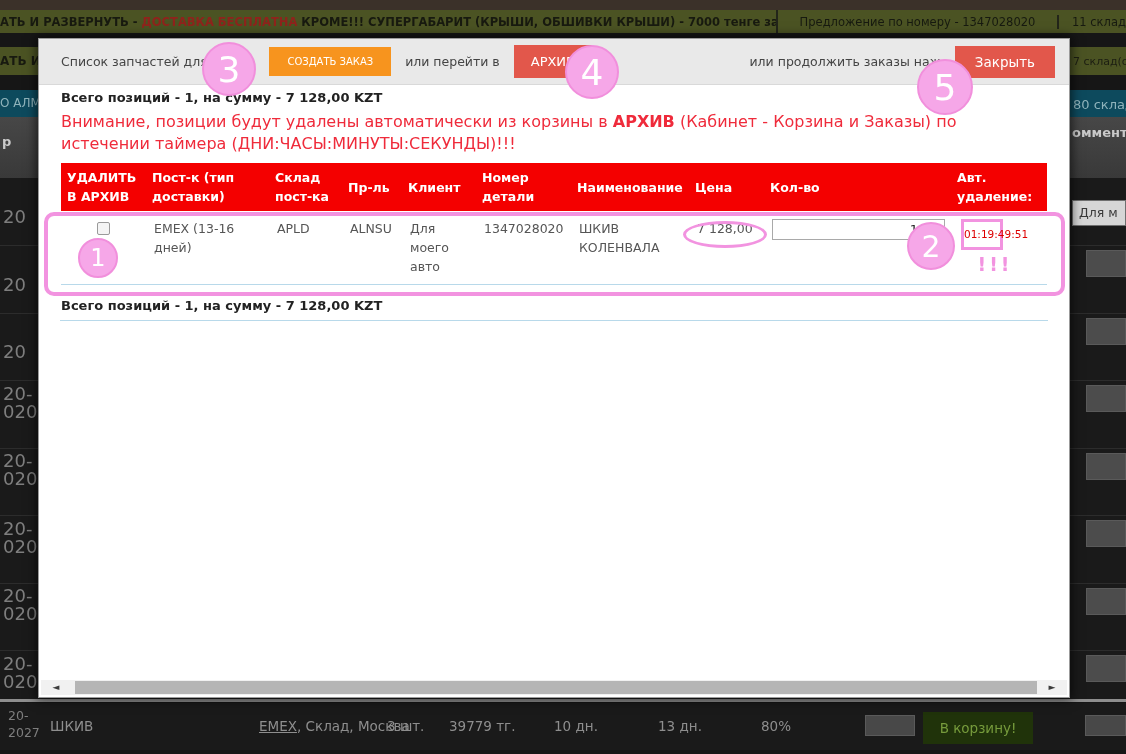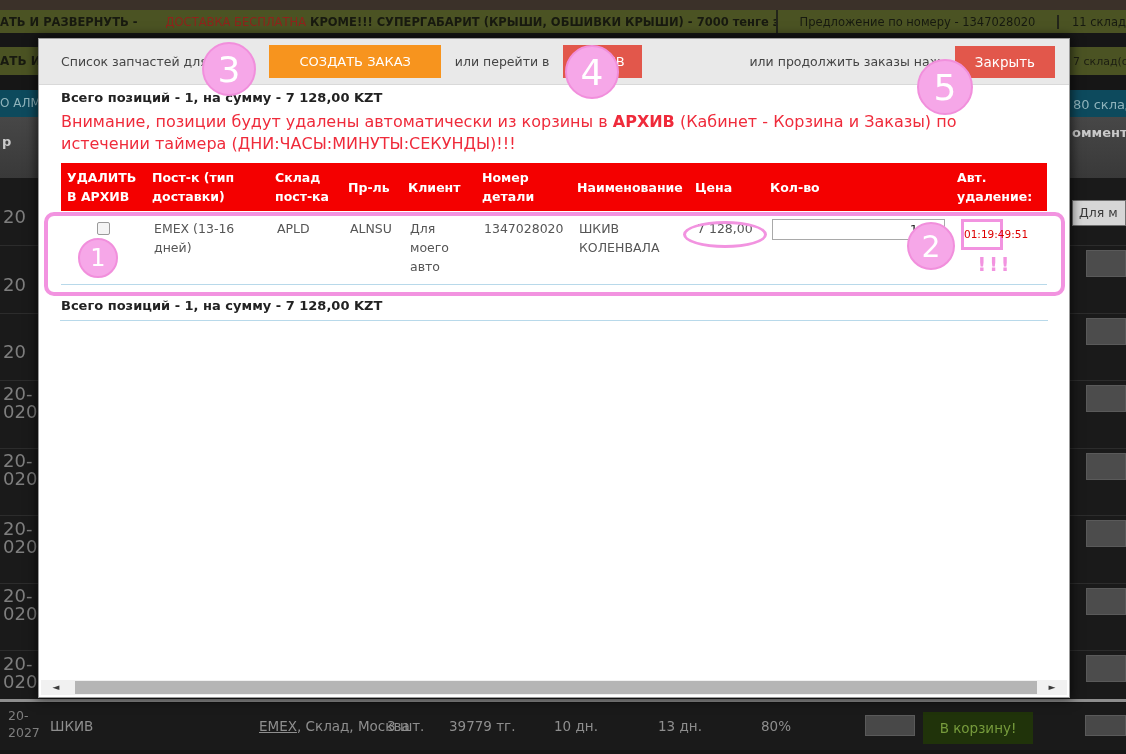--- a/index.html
+++ b/index.html
@@ -6,21 +6,21 @@
   *{box-sizing:border-box;font-family:"DejaVu Sans","Liberation Sans",sans-serif;}
   .canvas{position:relative;width:1126px;height:754px;overflow:hidden;background:#161616;}
 
   
   .strip-brown{position:absolute;left:0;top:0;width:1126px;height:10px;background:#3b3129;}
   .banner-r1{position:absolute;left:0;top:10px;width:1126px;height:23px;background:#4b5323;display:flex;align-items:center;overflow:hidden;}
   .banner-r1 .b-left{width:776px;white-space:nowrap;overflow:hidden;font-size:11.5px;}
   .banner-r1 .b-mid{width:281px;border-left:2px solid #23251a;text-align:center;font-size:11.5px;color:#171a10;white-space:nowrap;overflow:hidden;height:100%;display:flex;align-items:center;justify-content:center;}
   .banner-r1 .b-right{flex:1;border-left:2px solid #23251a;font-size:11.5px;color:#171a10;padding-left:13px;white-space:nowrap;overflow:hidden;}
   .bt-bold{font-weight:bold;color:#181a10;}
-  .bt-red{font-weight:normal;color:#8f231c;margin-left:24px;}
+  .bt-red{font-weight:bold;color:#8f231c;}
   .banner-r2{position:absolute;left:0;top:47px;width:1126px;height:28px;background:#4b5323;overflow:hidden;}
   .banner-r2 .l{position:absolute;left:0;top:7px;font-size:12px;font-weight:bold;color:#181a10;white-space:nowrap;}
   .banner-r2 .r{position:absolute;left:1073px;top:8px;font-size:11px;color:#1c1e12;white-space:nowrap;}
   .teal-row{position:absolute;left:0;top:90px;width:1126px;height:27px;background:#0d4a5d;overflow:hidden;}
   .teal-row .l{position:absolute;left:0;top:6px;font-size:12px;color:#8fb3bb;white-space:nowrap;}
   .teal-row .r{position:absolute;left:1073px;top:7px;font-size:13px;color:#8fb3bb;white-space:nowrap;}
   .grid-header{position:absolute;left:0;top:117px;width:1126px;height:61px;background:linear-gradient(#474747,#393939);overflow:hidden;}
   .grid-header .l{position:absolute;left:2px;top:17px;font-size:13px;font-weight:bold;color:#c9c9c9;}
   .grid-header .r{position:absolute;left:1072px;top:8px;font-size:13px;font-weight:bold;color:#c9c9c9;}
   .rows-region{position:absolute;left:0;top:178px;width:1126px;height:522px;background:#1a1a1a;}
@@ -35,21 +35,21 @@
   .bb-input{position:absolute;left:865px;top:12px;width:50px;height:21px;background:#484848;border:1px solid #5a5a5a;}
   .bb-cart{position:absolute;left:923px;top:9px;width:110px;height:32px;background:#20330a;color:#769b3c;border:none;font-size:13.5px;}
   .bb-box{position:absolute;left:1085px;top:12px;width:41px;height:21px;background:#484848;border:1px solid #5a5a5a;}
   .under-modal-line{position:absolute;left:0;top:699px;width:1126px;height:3px;background:#8e8e8e;}
 
   
   .modal{position:absolute;left:38px;top:38px;width:1032px;height:660px;background:#fff;border:1px solid #9b9b9b;box-shadow:0 0 10px 2px rgba(0,0,0,.6);}
   .m-header{position:relative;height:46px;background:#e9e9e9;border-bottom:1px solid #d9d9d9;display:flex;align-items:center;padding:0 12px 0 22px;font-size:12.5px;color:#444;}
   .m-title{margin-right:14px;white-space:nowrap;}
   .btn{border:none;color:#fff;cursor:pointer;white-space:nowrap;}
-  .btn-create{background:#f7941e;font-size:13px;padding:9px 30px;}
+  .btn-create{background:#f7941e;font-size:10px;padding:9px 18px;}
   .btn-archive{background:#e2574b;font-size:13px;padding:9px 17px;}
   .btn-close{background:#e2574b;font-size:13.5px;padding:8px 20px;margin-right:2px;}
   .m-or{margin:0 14px;white-space:nowrap;}
   .m-spacer{flex:1;}
   .m-or2{margin-right:14px;white-space:nowrap;}
   .m-content{padding:5px 22px 0 22px;}
   .m-summary{font-size:13px;font-weight:bold;color:#222;}
   .m-warning{margin-top:6px;font-size:16px;line-height:22px;color:#ef2b3b;}
   .m-warning b{font-weight:bold;}
   .cart-table{border-collapse:collapse;table-layout:fixed;width:986px;margin-top:8px;}

